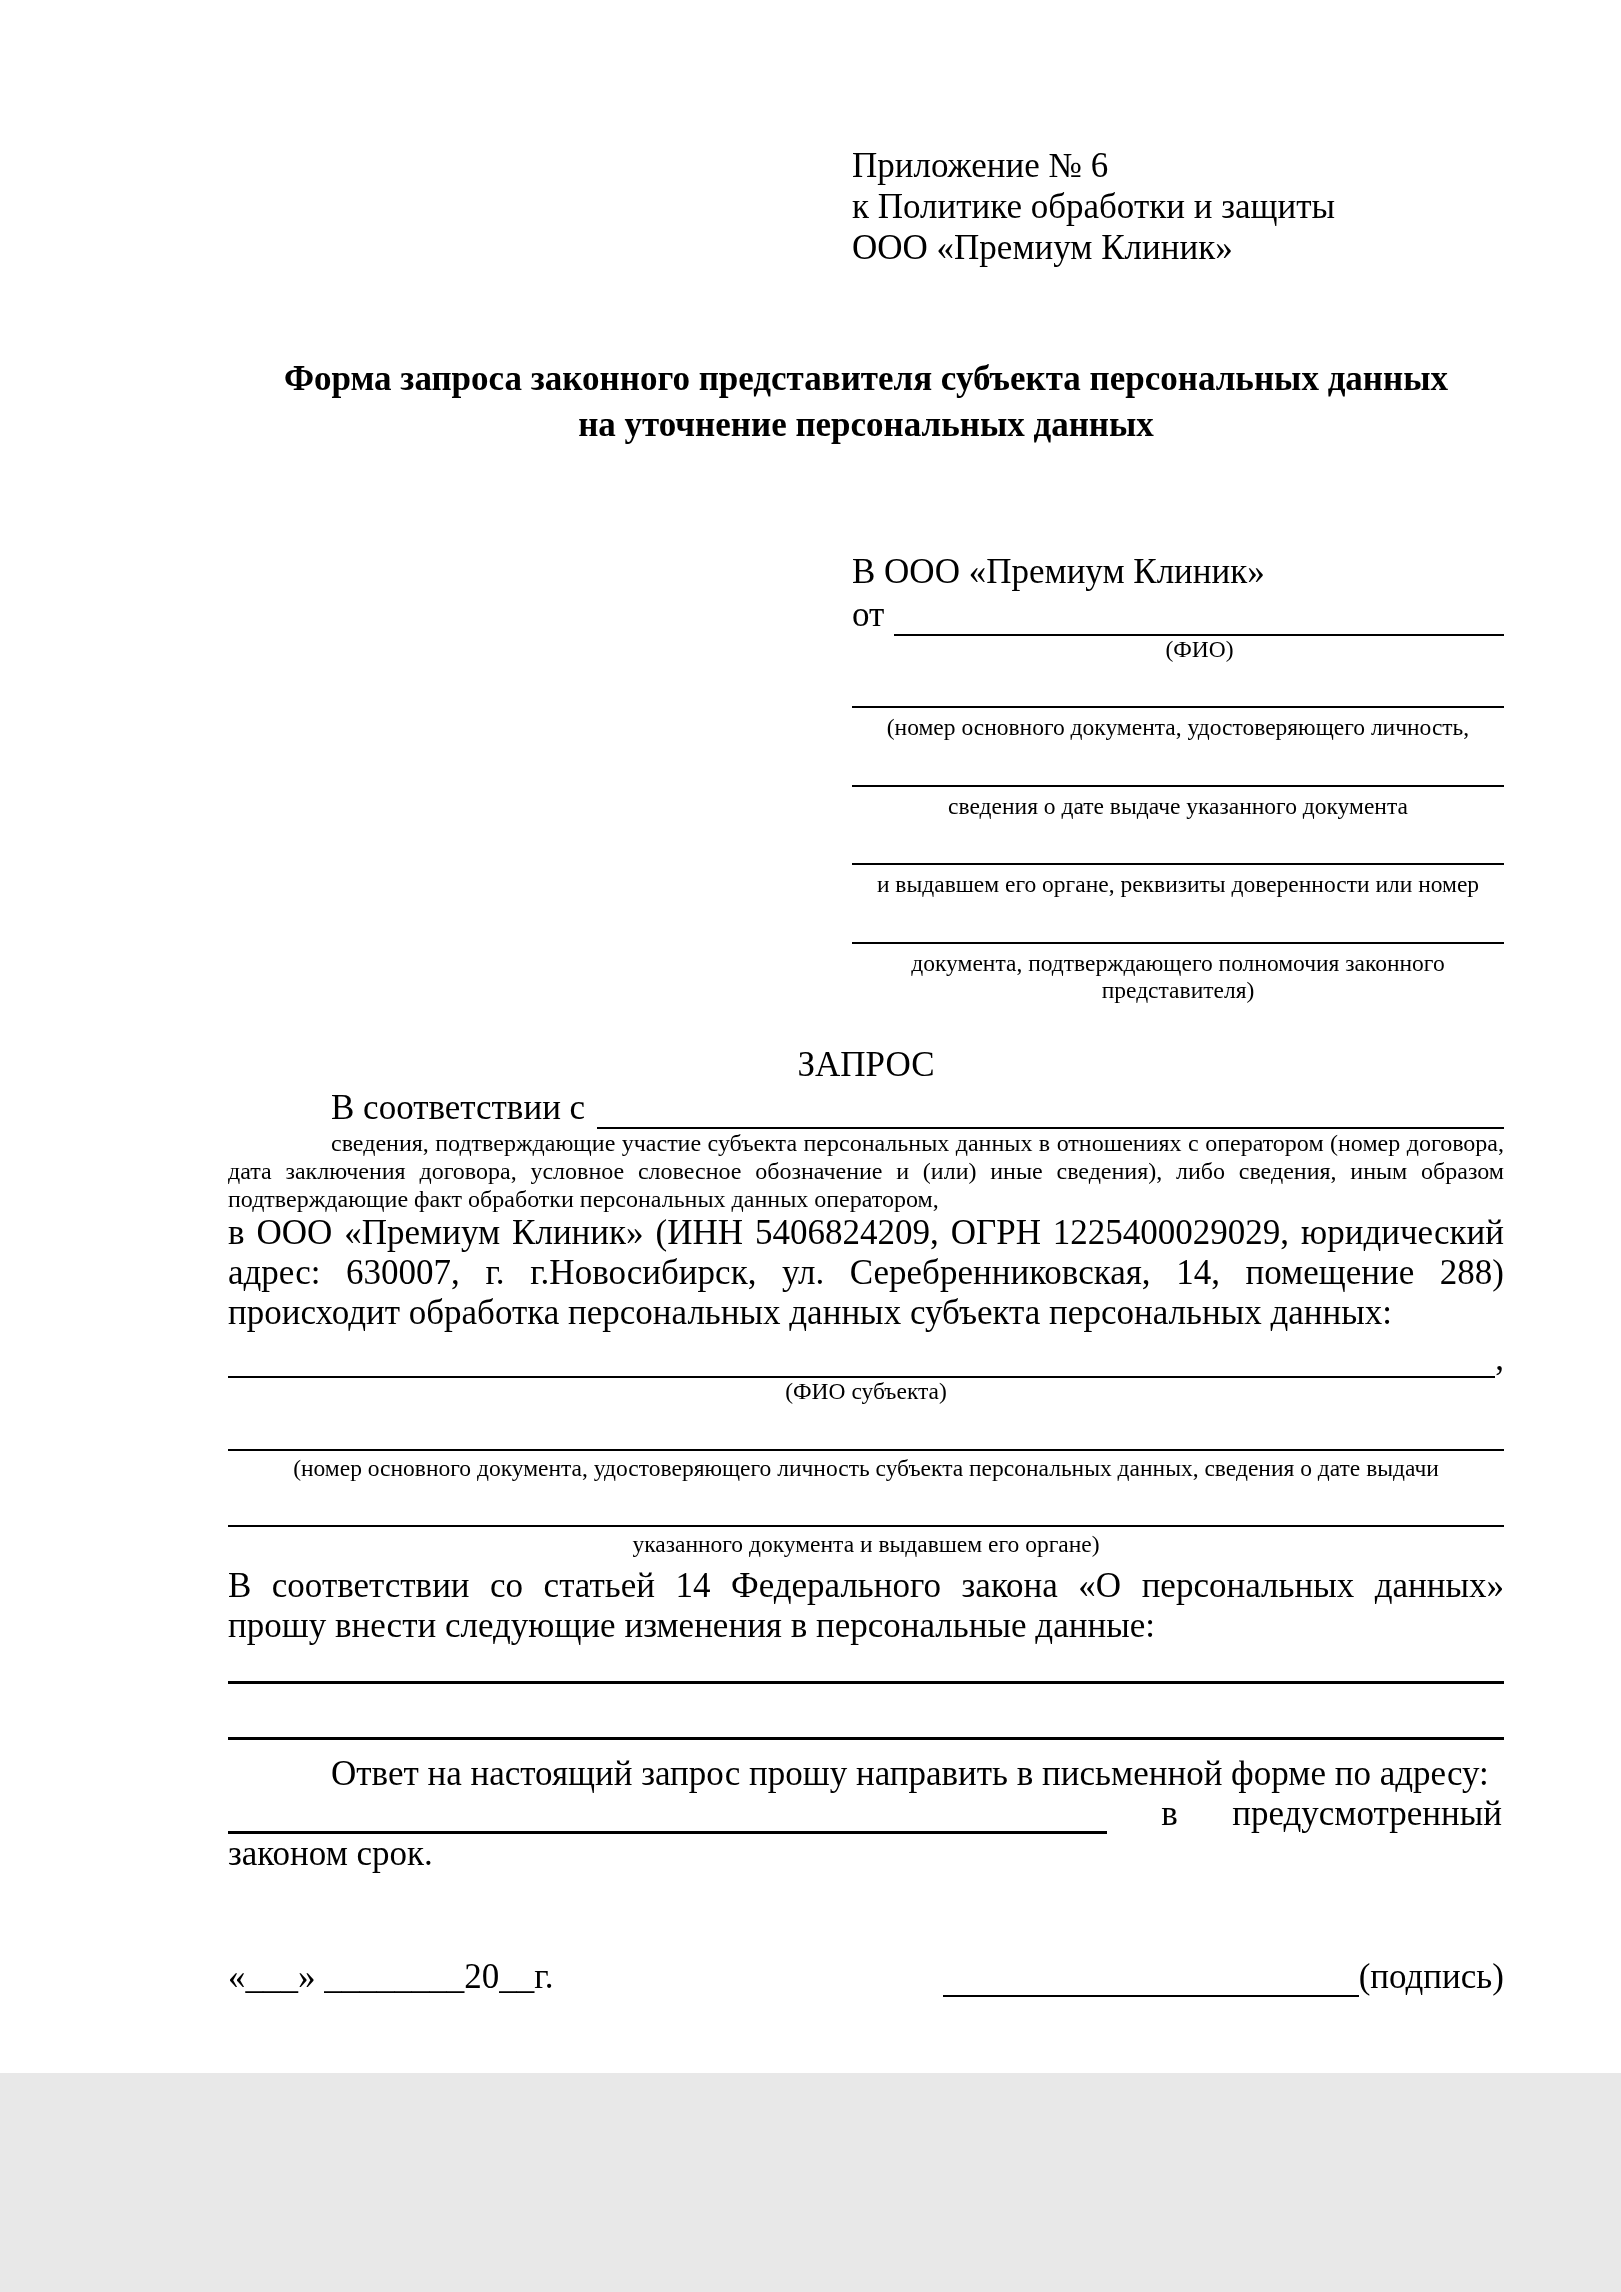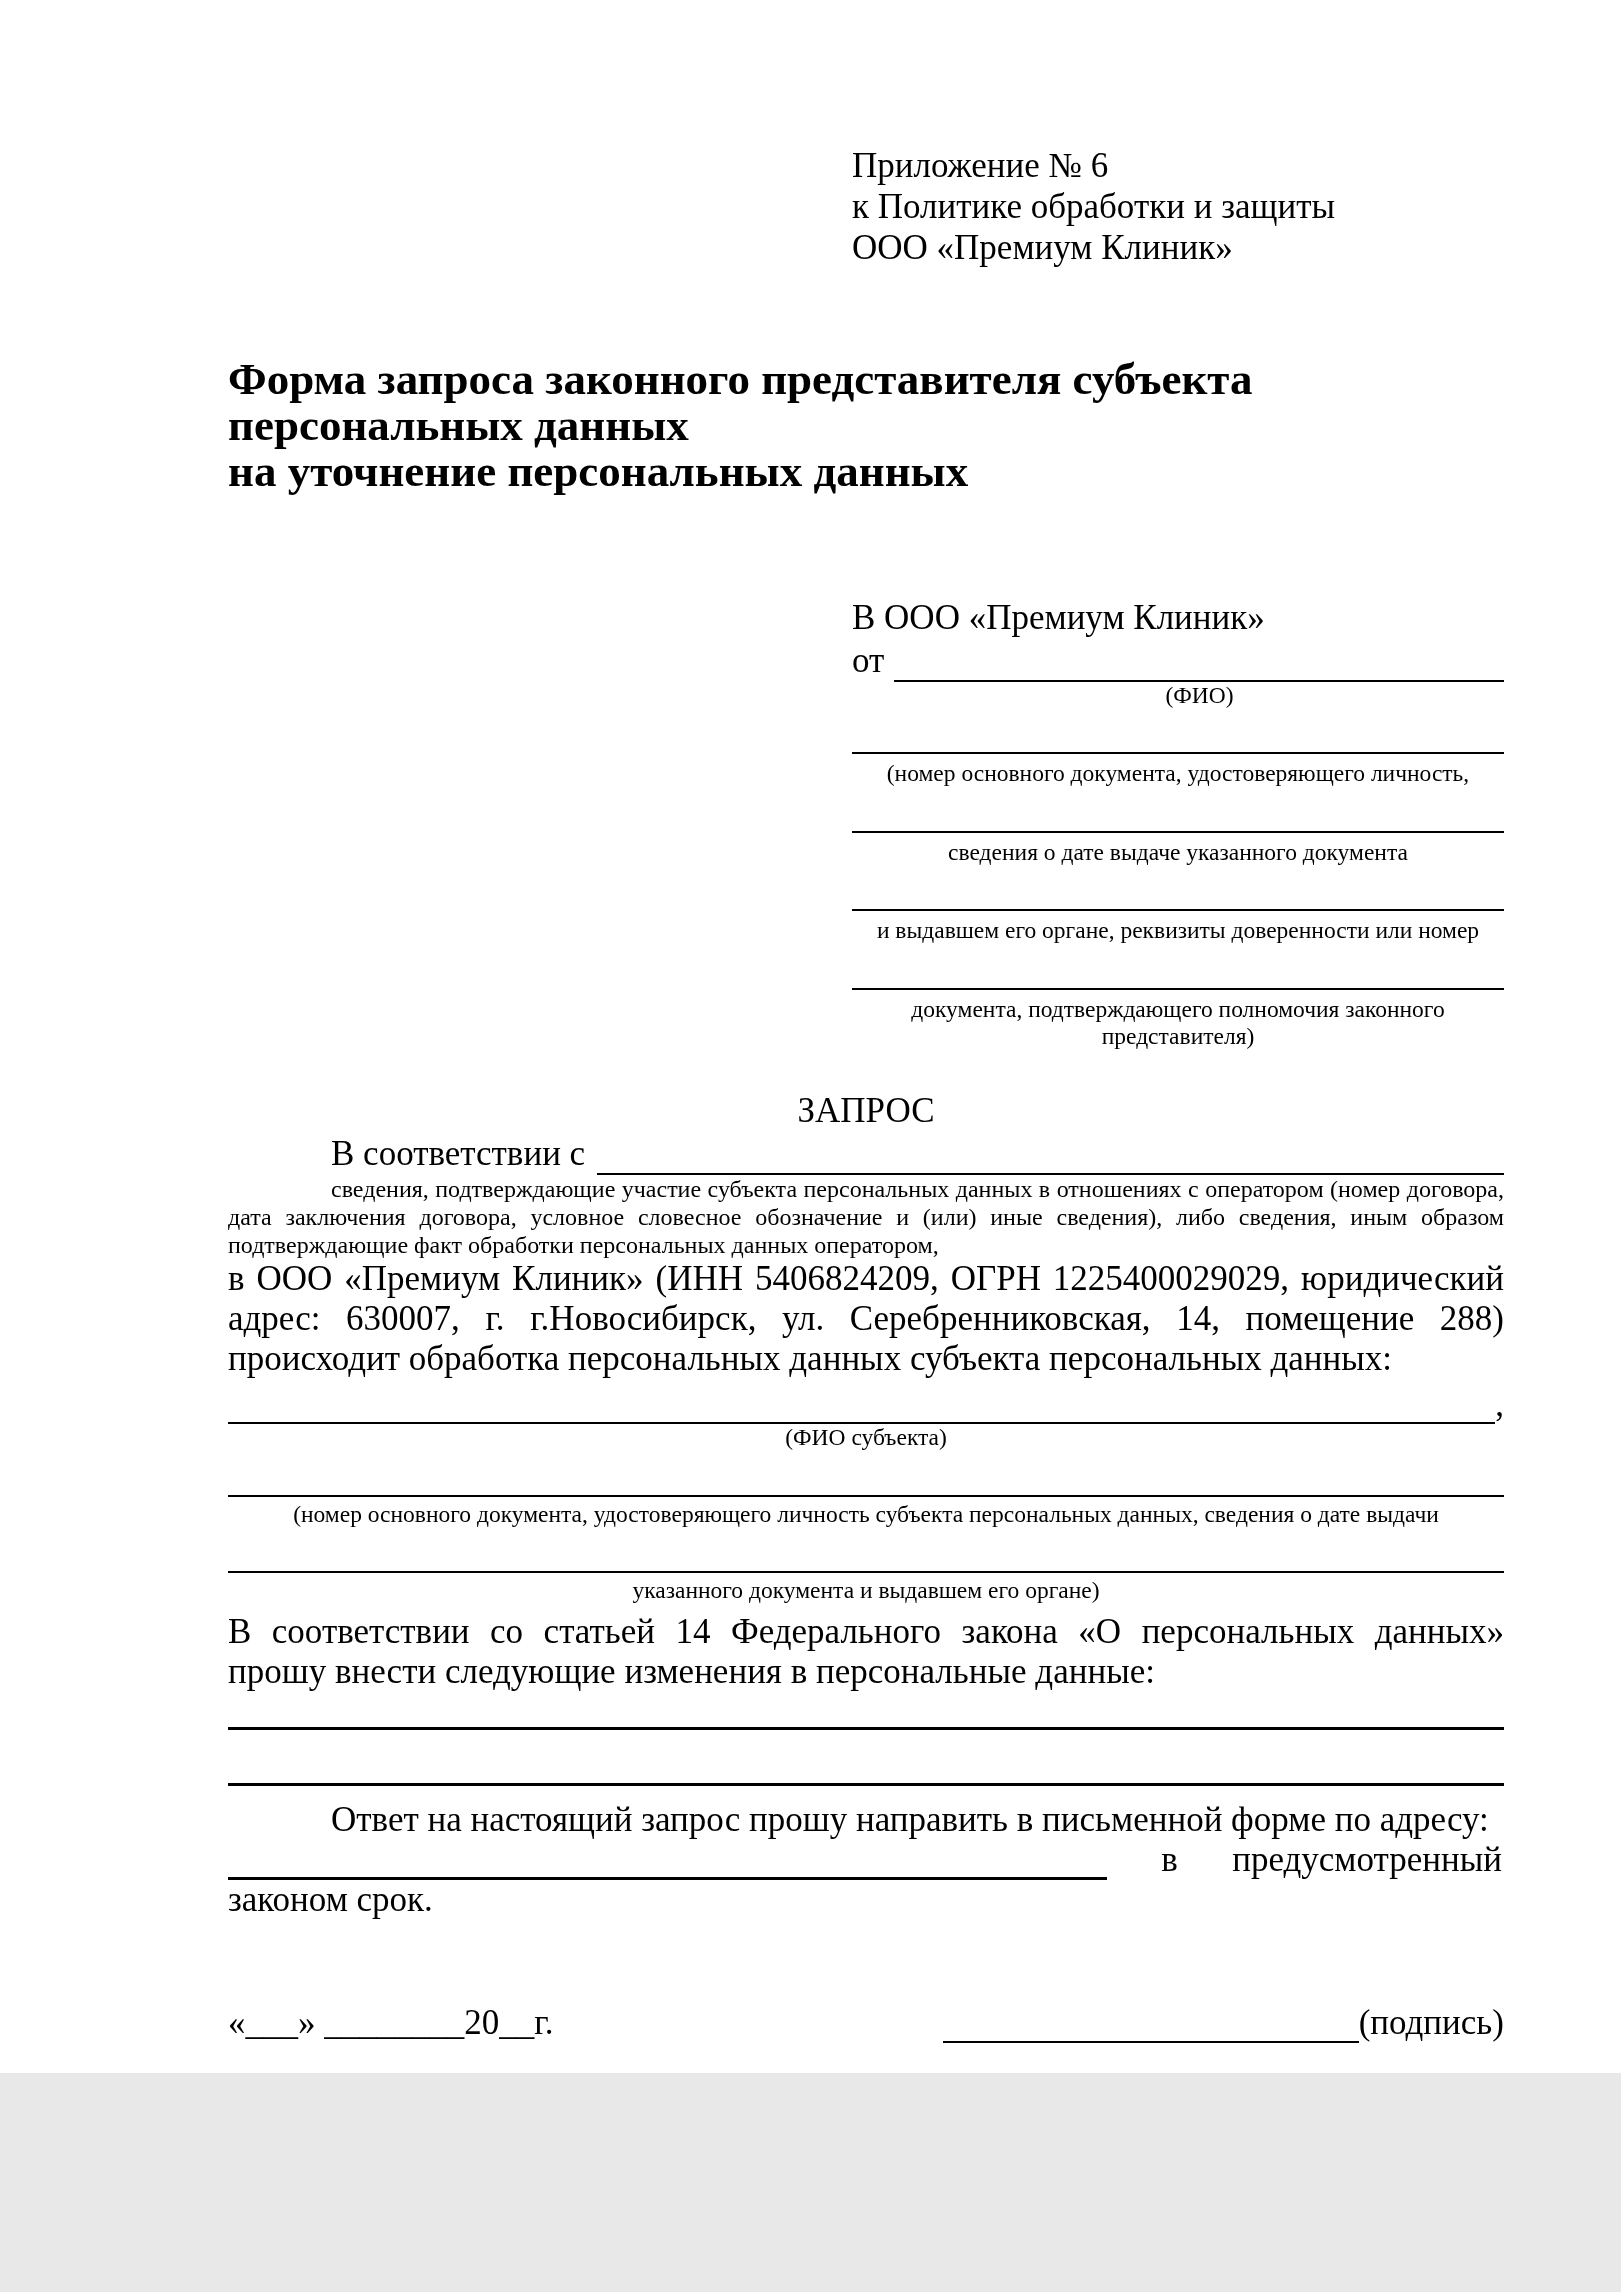--- a/index.html
+++ b/index.html
@@ -22,23 +22,23 @@
 
   
   .header-block {
     margin-left: 624px;
     line-height: 41px;
   }
 
   
   .doc-title {
     margin-top: 88px;
-    text-align: left;
+    text-align: center;
     font-weight: bold;
-    font-size: 45px;
+    font-size: 35px;
     line-height: 46px;
   }
 
   
   .addressee {
     margin-top: 102px;
     margin-left: 624px; 
     line-height: 43px;
   }
   .from-row { display: flex; align-items: flex-end; }

